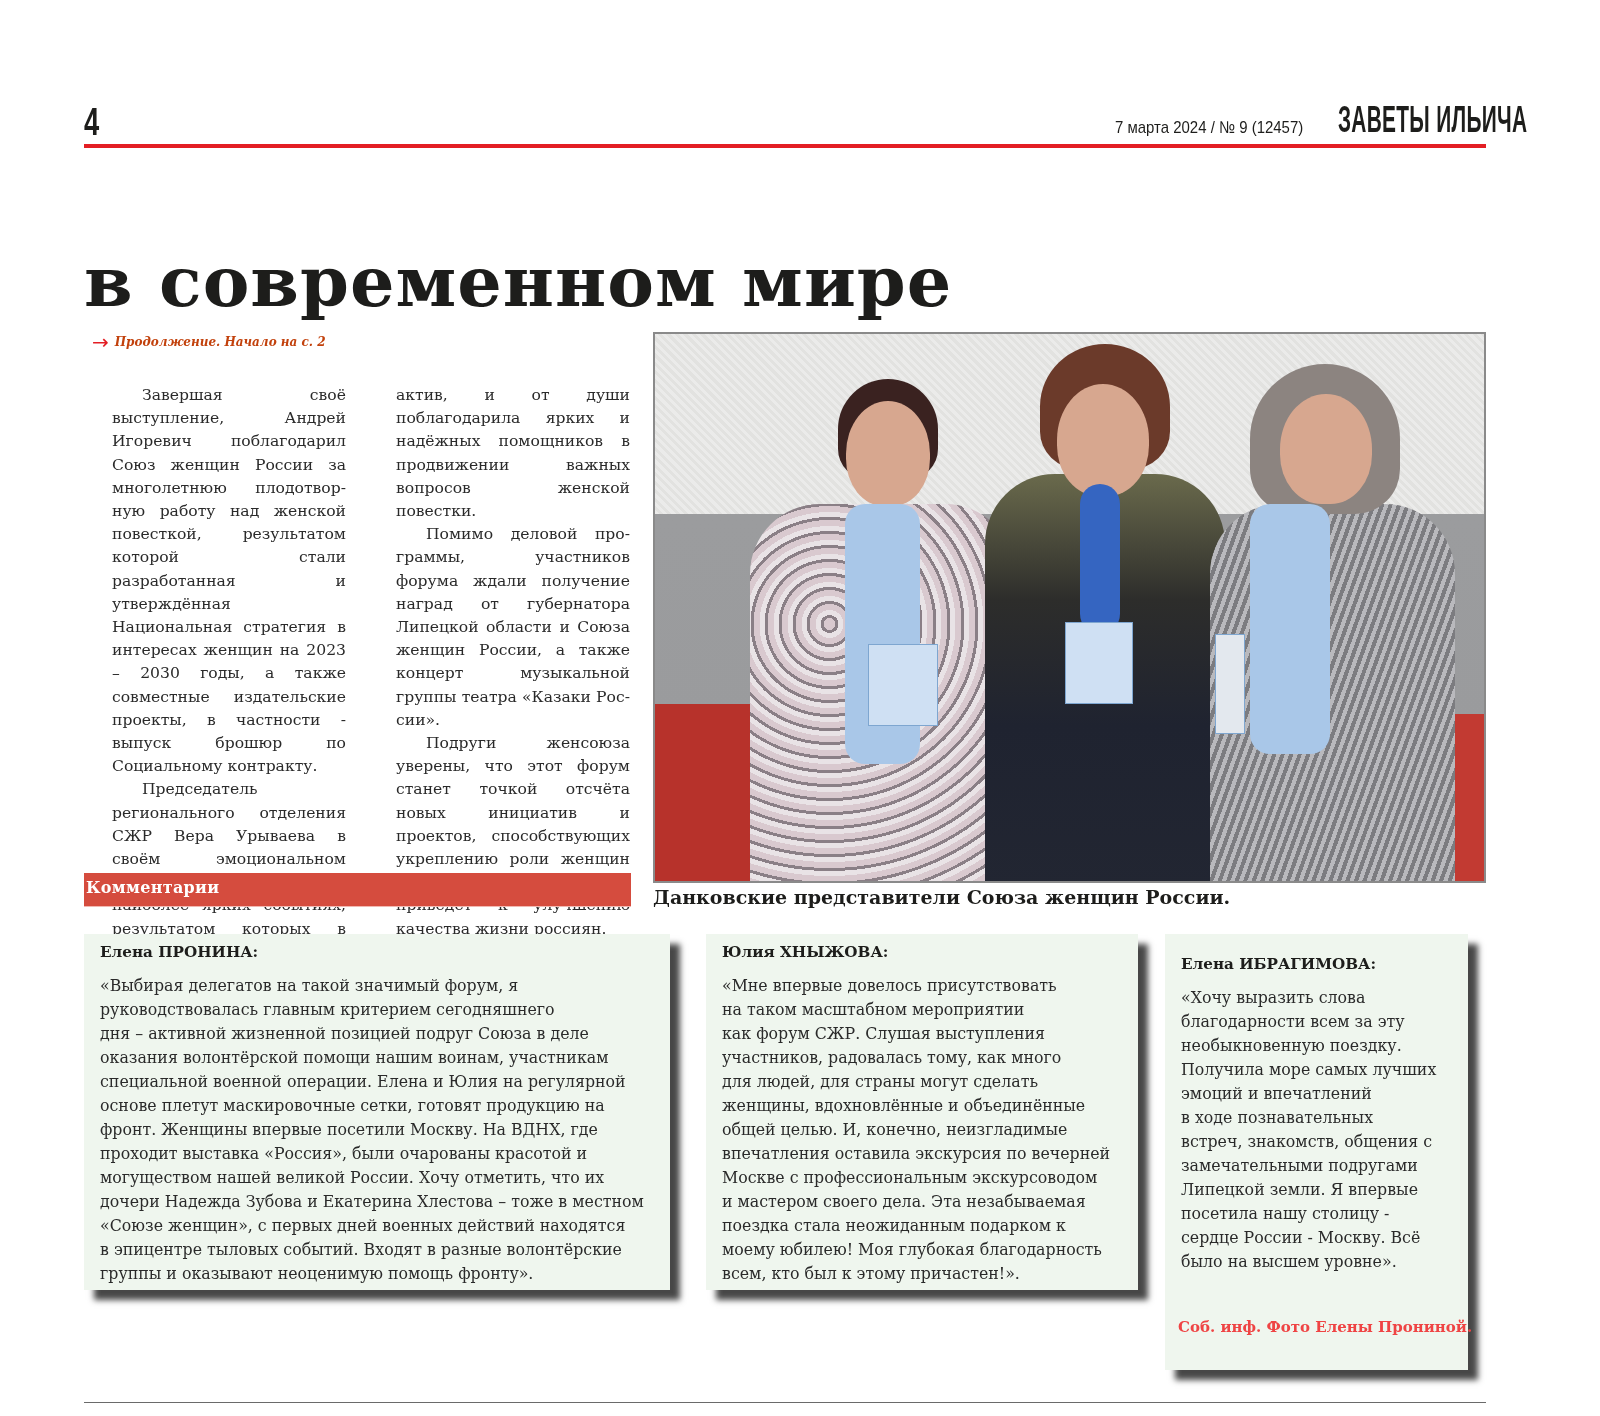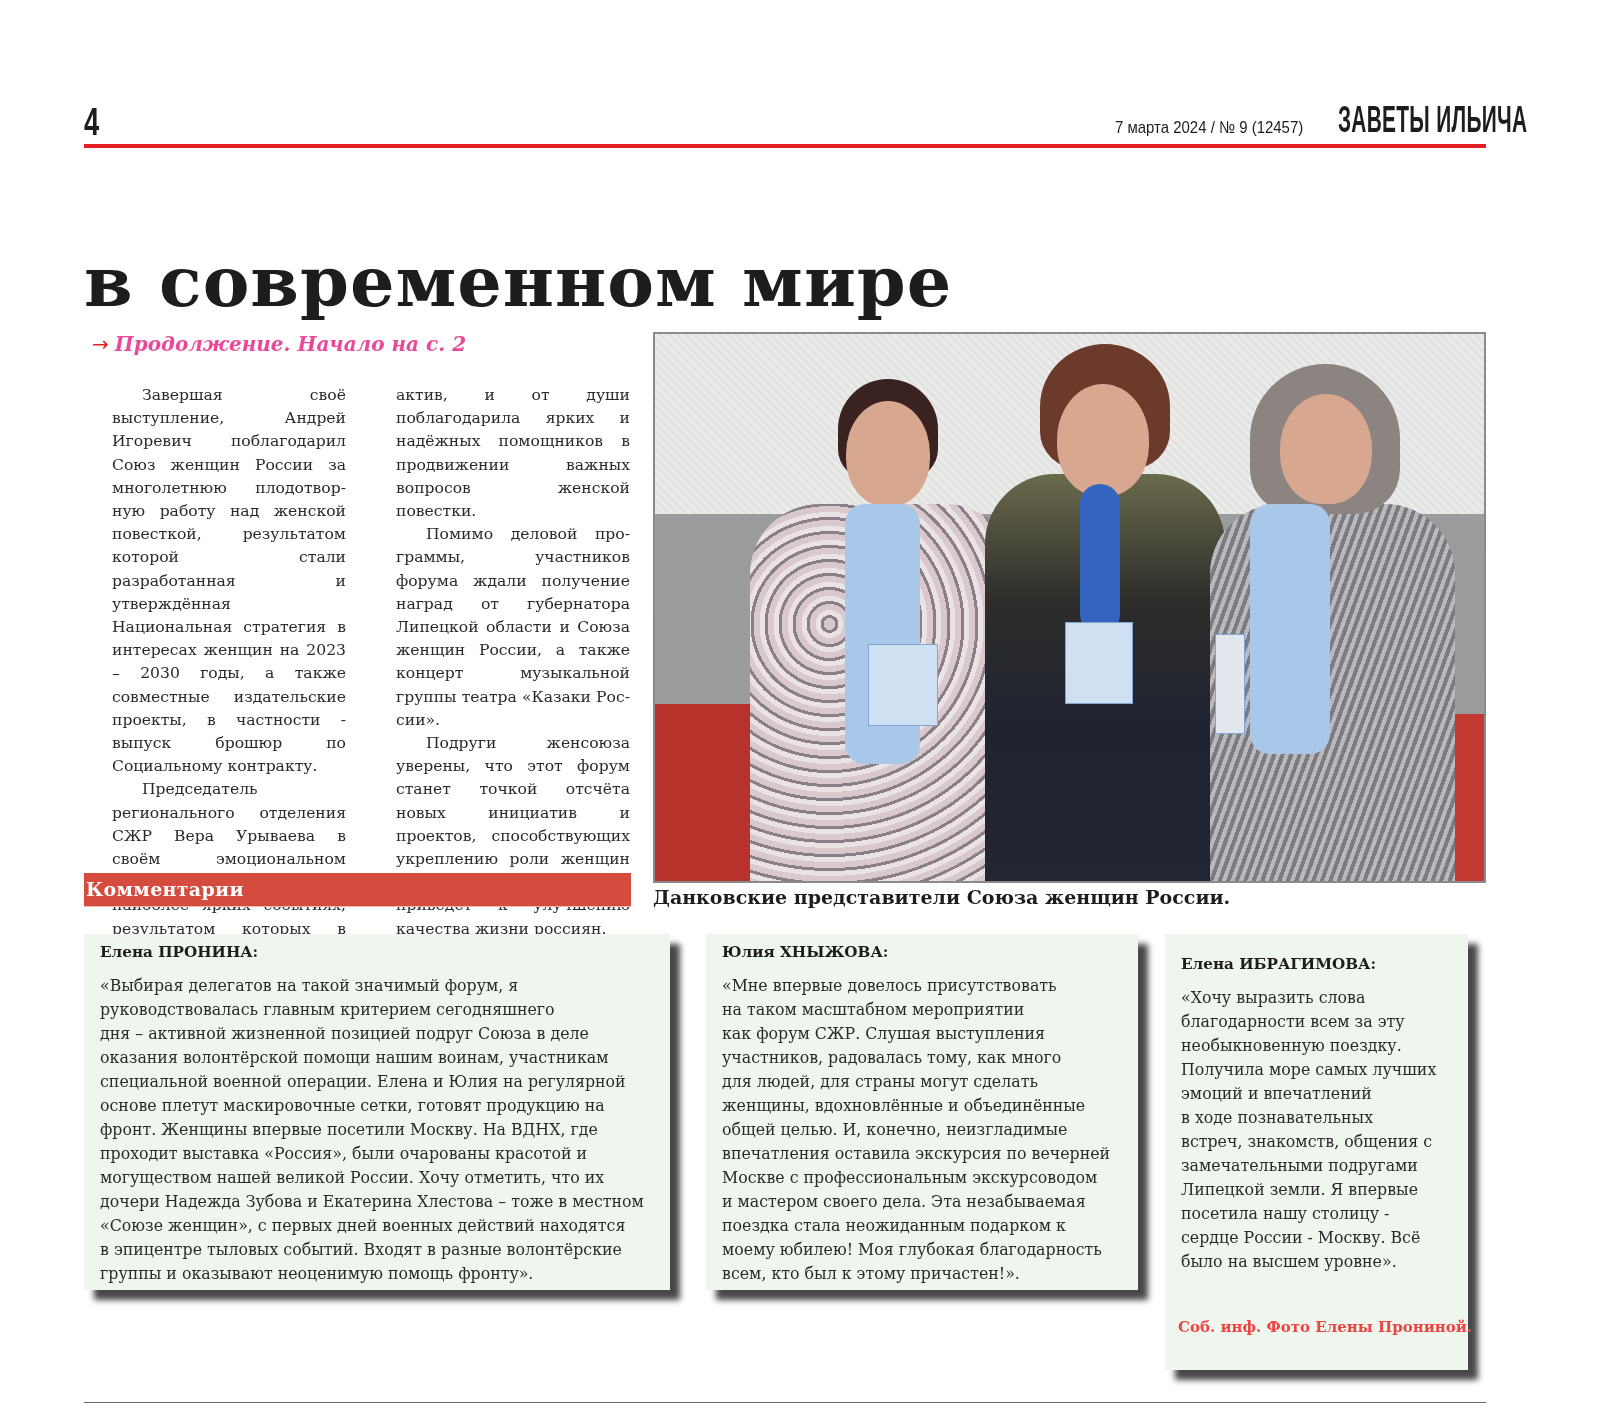--- a/index.html
+++ b/index.html
@@ -31,21 +31,21 @@
     position: absolute; left: 84px; top: 168px; width: 900px;
     font-family: "DejaVu Serif", serif; font-weight: 700; font-size: 70px; line-height: 76px;
     color: #1d1d1b; letter-spacing: 1px;
   }
 
   .continuation {
     position: absolute; left: 92px; top: 332px; display: flex; align-items: center; gap: 6px;
   }
   .continuation .arrow { color: #e31e24; font-size: 20px; line-height: 20px; font-family: "DejaVu Sans", sans-serif; }
   .continuation .cont-text {
-    font-family: "DejaVu Serif", serif; font-style: italic; font-weight: 700; font-size: 20px; color: #ec4899;
+    font-family: "DejaVu Serif", serif; font-style: italic; font-weight: 700; font-size: 12px; color: #c2410c;
   }
 
   .col {
     position: absolute; top: 384px; width: 262px;
     font-family: "DejaVu Serif", serif; font-size: 15.6px; line-height: 23.2px;
     text-align: justify; color: #2a2a2a; hyphens: manual;
   }
   .col p { text-indent: 30px; margin-left: 28px; }
   .col p.no-indent { text-indent: 0; }
   .col-1 { left: 84px; }
@@ -95,21 +95,21 @@
     position: absolute; left: 653px; top: 886px;
     font-family: "DejaVu Serif", serif; font-weight: 700; font-size: 19px; color: #1d1d1b;
   }
 
   .comments-bar {
     position: absolute; left: 84px; top: 873px; width: 547px; height: 34px;
     background: #d54c3e; border-bottom: 1px solid #f2b8b1;
   }
   .comments-bar .label {
     position: absolute; left: 2px; top: 5px;
-    font-family: "DejaVu Serif", serif; font-weight: 700; font-size: 19px; color: #ffffff; letter-spacing: 0.3px;
+    font-family: "DejaVu Serif", serif; font-weight: 700; font-size: 16px; color: #ffffff; letter-spacing: 0.3px;
   }
 
   .comment-box {
     position: absolute; top: 934px; background: #eff6ee;
     box-shadow: 10px 10px 6px rgba(0,0,0,0.72);
     padding: 8px 12px 12px 16px;
     font-family: "DejaVu Serif", serif; color: #2a2a2a;
   }
   .comment-box .author { font-weight: 700; font-size: 15.2px; line-height: 20px; margin-bottom: 12px; color: #1d1d1b; }
   .comment-box .quote { font-size: 15.8px; line-height: 24px; white-space: pre-line; }

